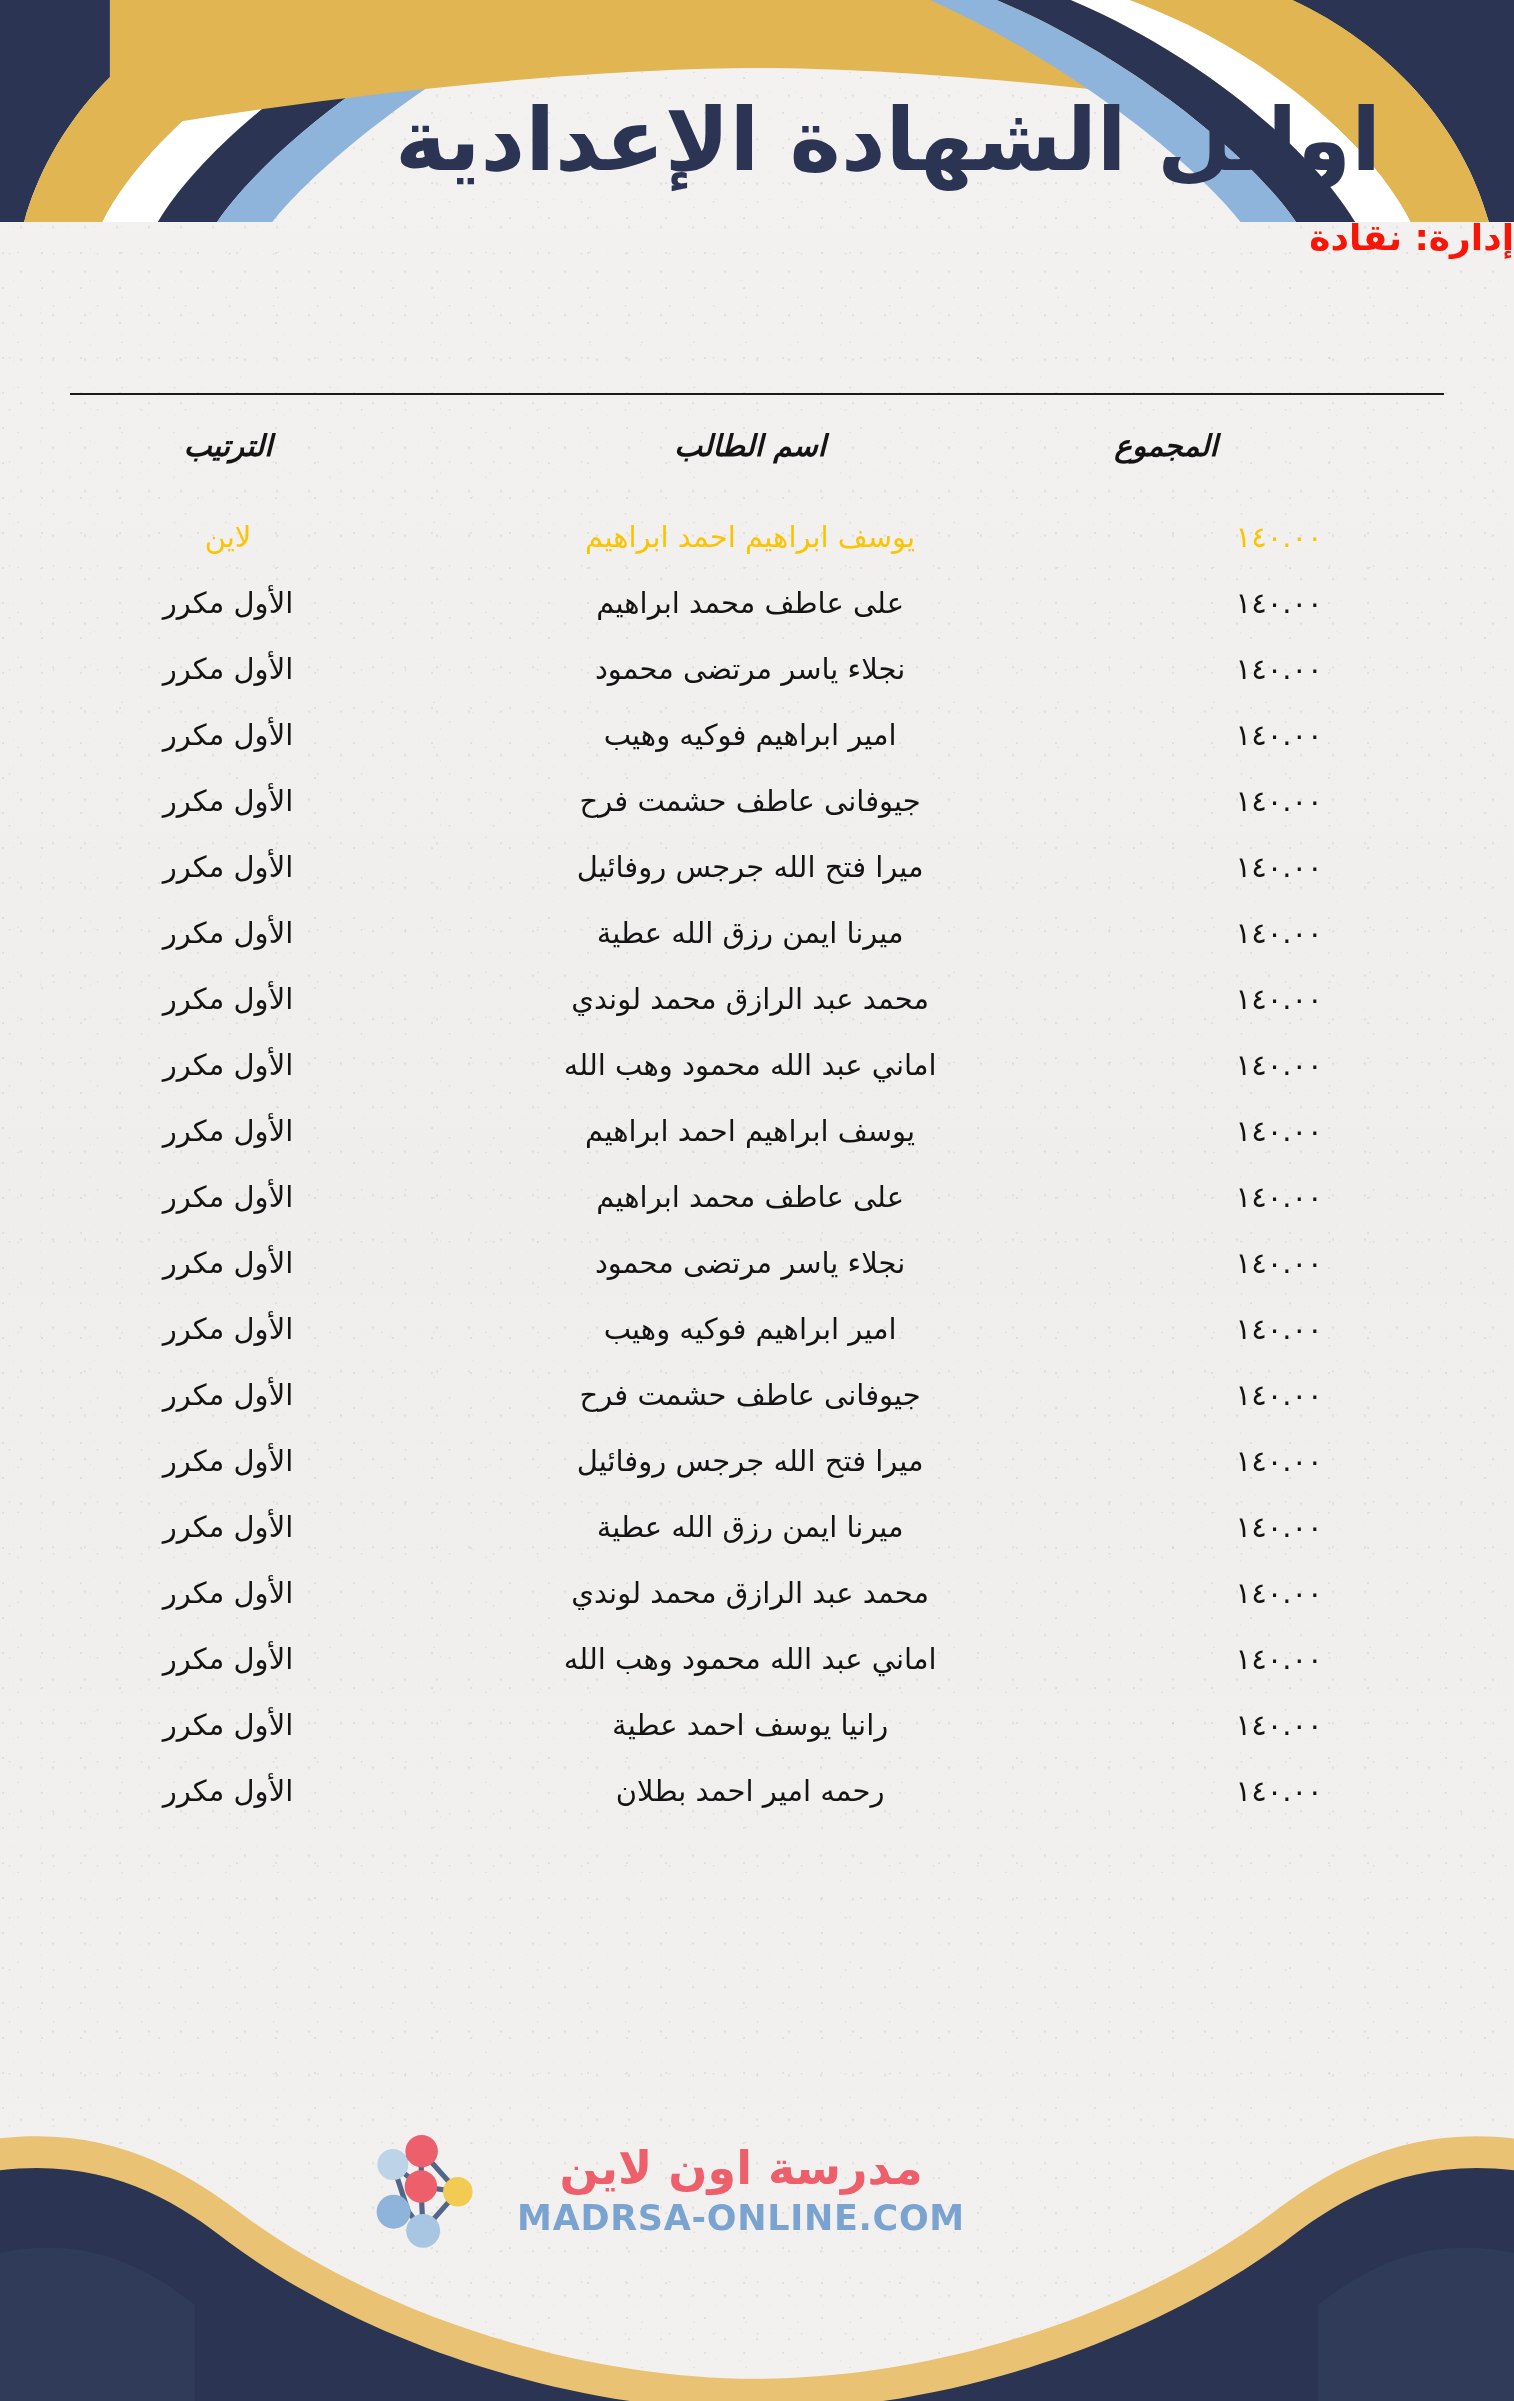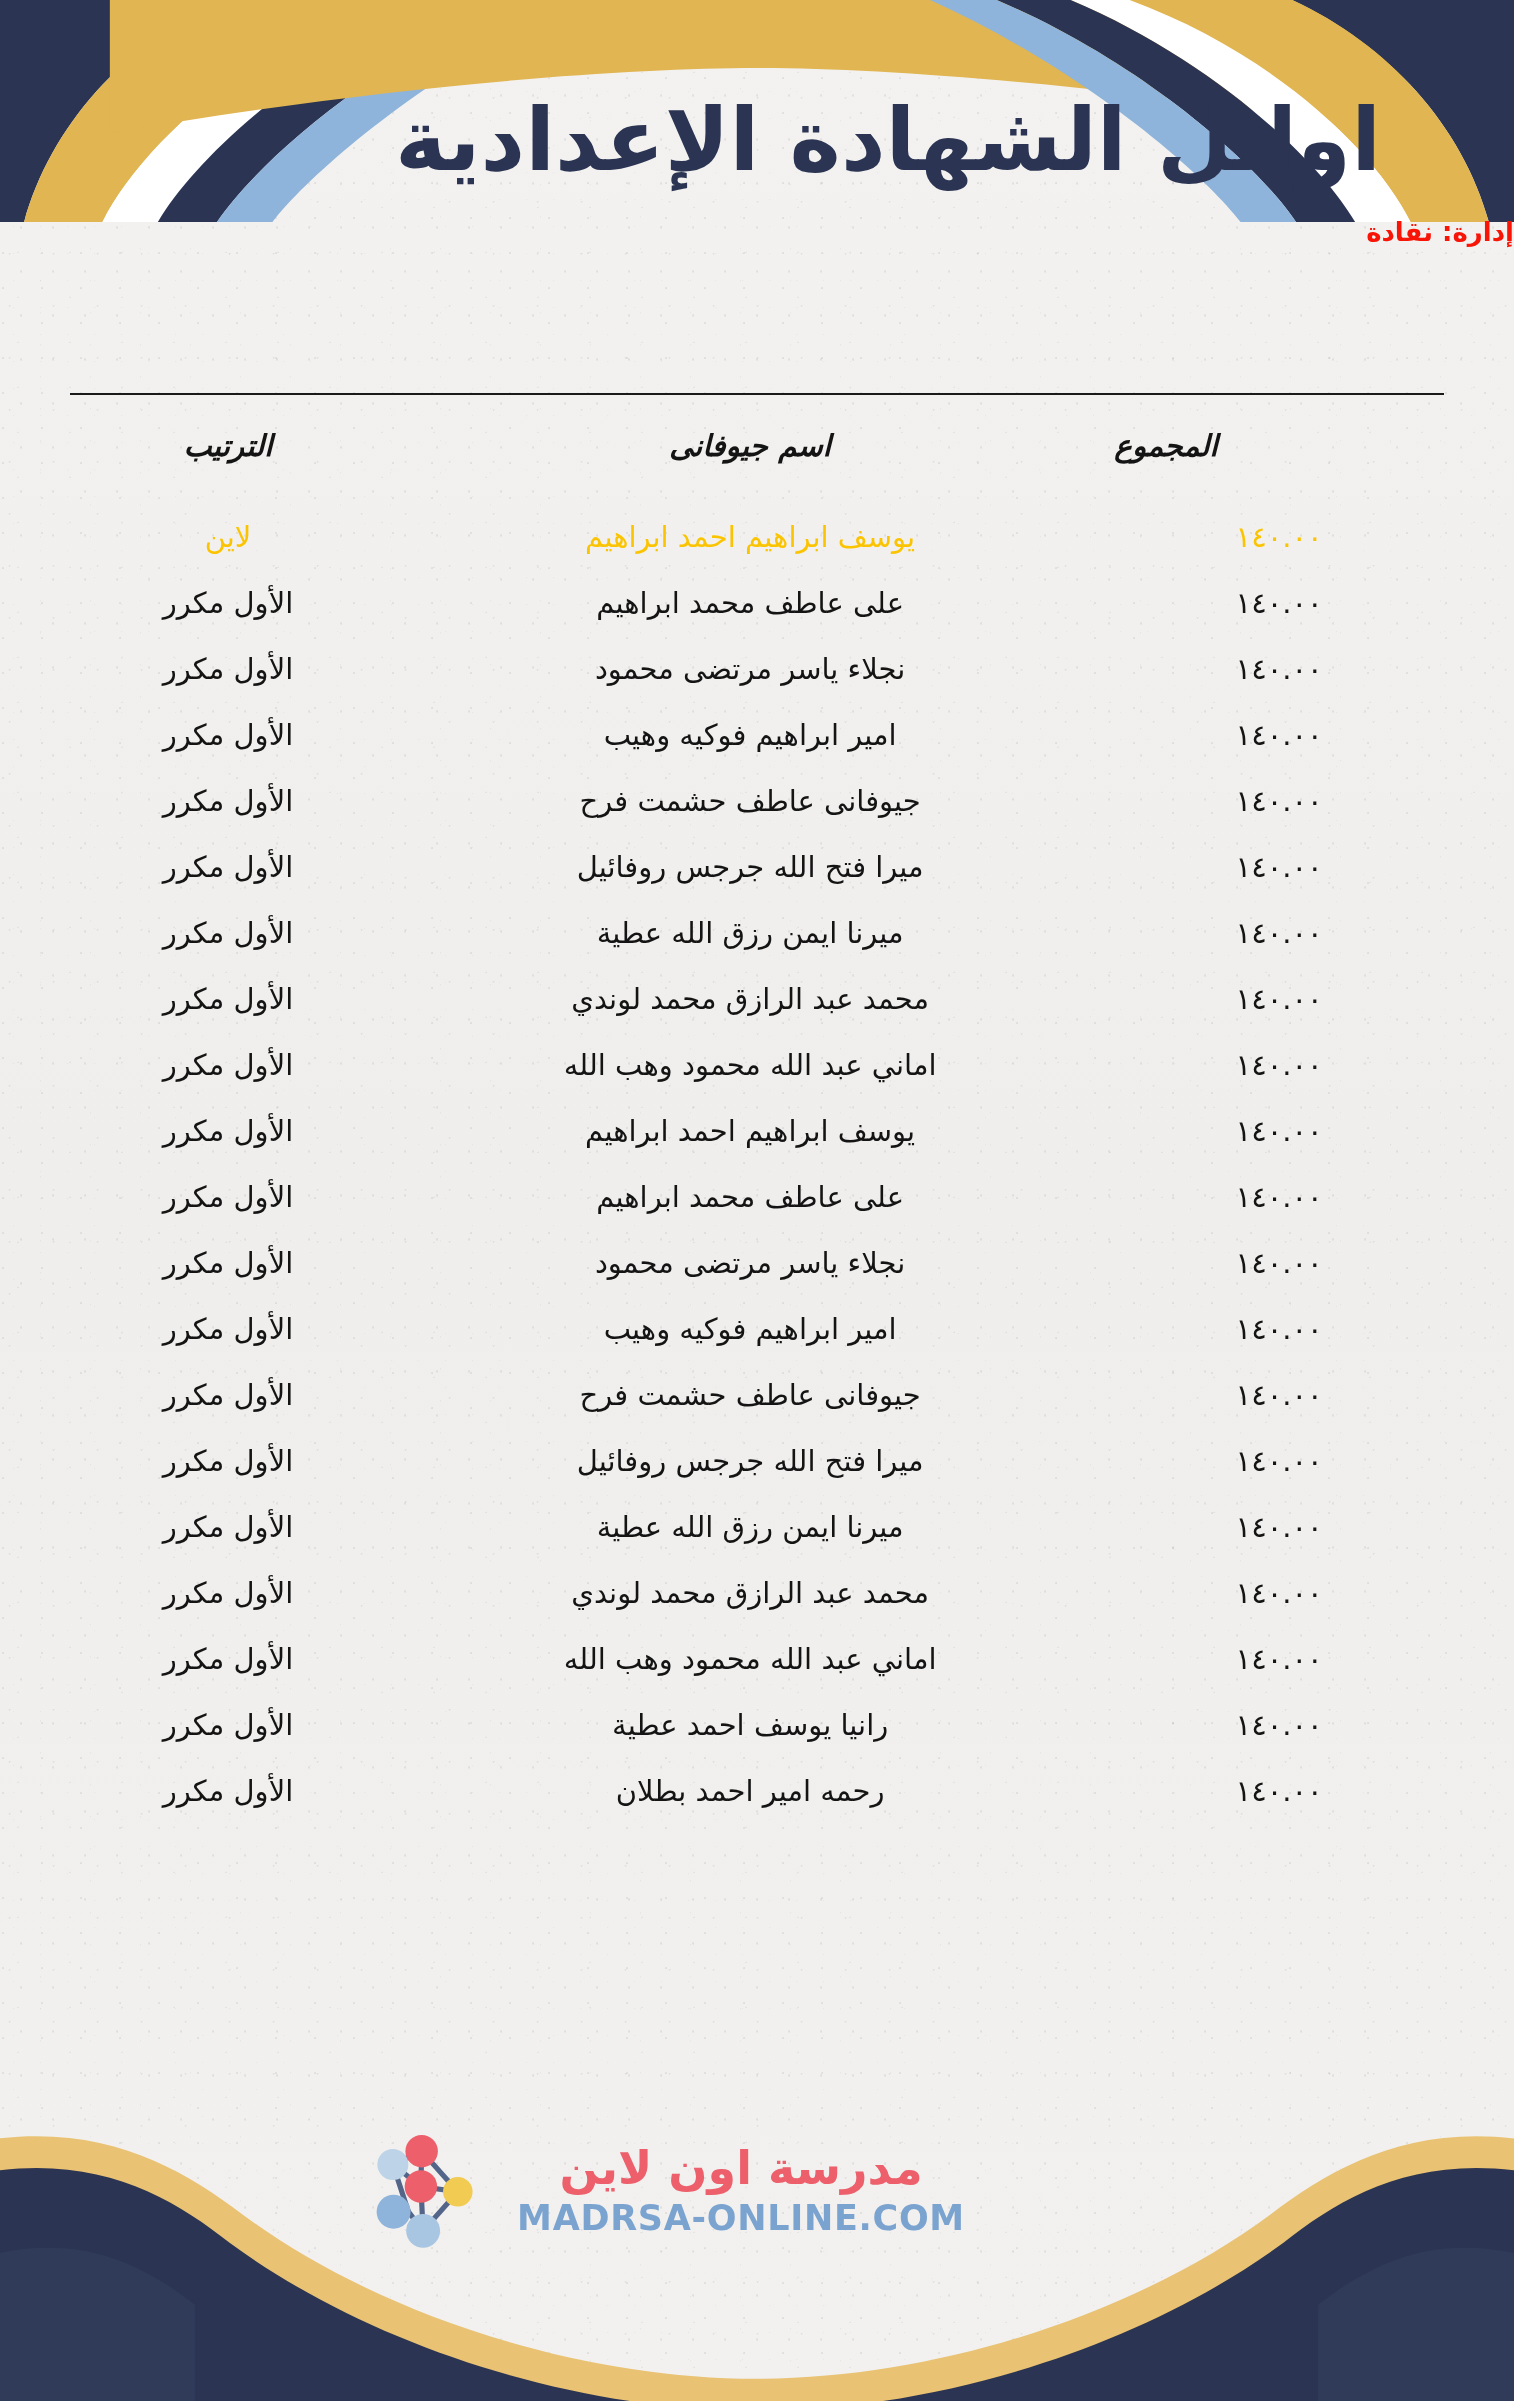--- a/index.html
+++ b/index.html
@@ -55,21 +55,21 @@
     font-size: 87px;
     font-weight: 700;
     color: #2b3553;
     letter-spacing: 0px;
     line-height: 1.18;
     margin: 0;
     padding: 0 133px;
   }
   .poster-subtitle {
     margin: 25px 0 0 0;
-    font-size: 26px;
+    font-size: 36px;
     font-weight: 700;
     color: #f81508;
   }
 
   
   .table-wrap {
     position: absolute;
     top: 393px;
     right: 70px;
     width: 1374px;
@@ -173,21 +173,21 @@
     <div class="rule"></div>
     <table class="results">
       <colgroup>
         <col class="c-total">
           <col class="c-name">
           <col class="c-rank">
       </colgroup>
       <thead>
         <tr>
           <th class="th-total">المجموع</th>
-          <th class="th-name">اسم جيوفانى</th>
+          <th class="th-name">اسم الطالب</th>
           <th class="th-rank">الترتيب</th>
         </tr>
       </thead>
       <tbody id="results-body">
           <tr class="is-top">
             <td>١٤٠.٠٠</td>
             <td>يوسف ابراهيم احمد ابراهيم</td>
             <td>لاين</td>
           </tr>
           <tr>

